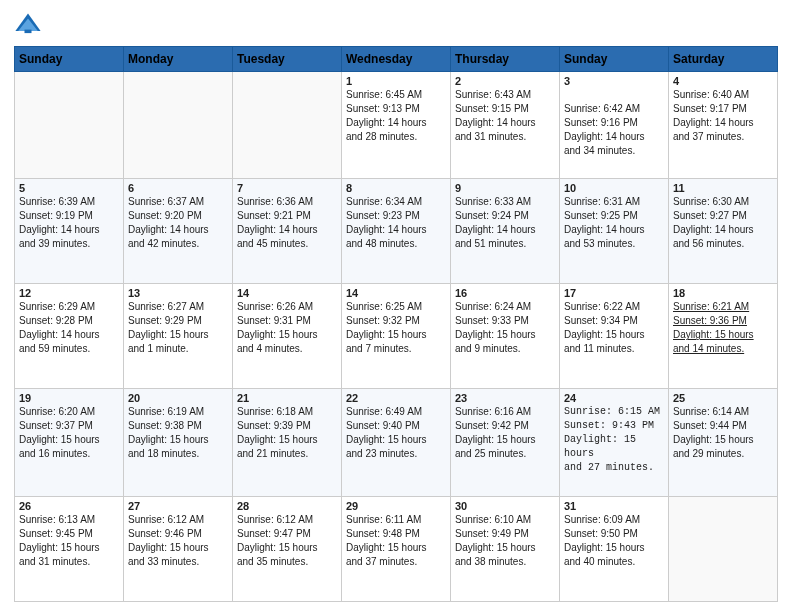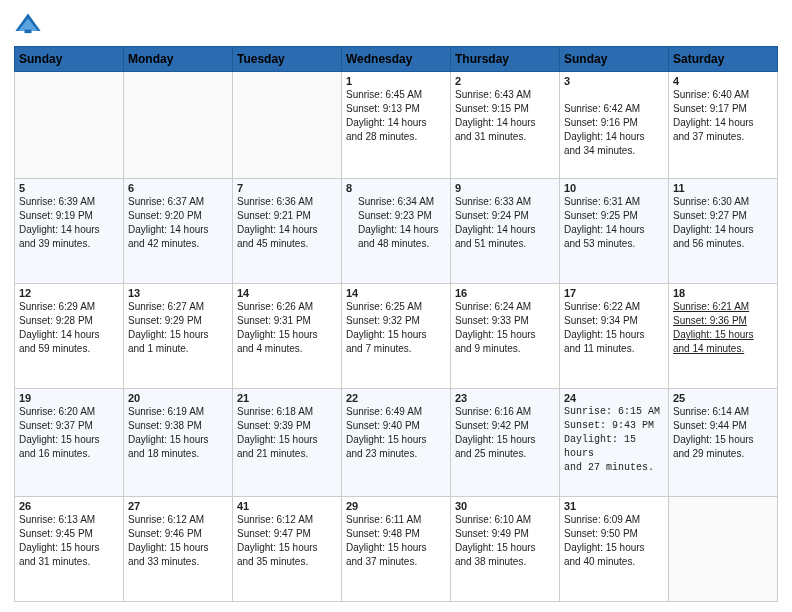--- a/index.html
+++ b/index.html
@@ -189,21 +189,21 @@
           </td>
           <td>
             <span class="day-number">7</span>
             <div class="day-info" style="white-space: pre-line;">Sunrise: 6:36 AM
 Sunset: 9:21 PM
 Daylight: 14 hours
 and 45 minutes.</div>
           </td>
           <td>
             <span class="day-number">8</span>
-            <div class="day-info" style="white-space: pre-line; margin-left: 12px;">Sunrise: 6:34 AM
+            <div class="day-info" style="white-space: pre-line;">Sunrise: 6:34 AM
 Sunset: 9:23 PM
 Daylight: 14 hours
 and 48 minutes.</div>
           </td>
           <td>
             <span class="day-number">9</span>
             <div class="day-info" style="white-space: pre-line;">Sunrise: 6:33 AM
 Sunset: 9:24 PM
 Daylight: 14 hours
 and 51 minutes.</div>
@@ -334,21 +334,21 @@
 and 31 minutes.</div>
           </td>
           <td>
             <span class="day-number">27</span>
             <div class="day-info" style="white-space: pre-line;">Sunrise: 6:12 AM
 Sunset: 9:46 PM
 Daylight: 15 hours
 and 33 minutes.</div>
           </td>
           <td>
-            <span class="day-number">41</span>
+            <span class="day-number">28</span>
             <div class="day-info" style="white-space: pre-line;">Sunrise: 6:12 AM
 Sunset: 9:47 PM
 Daylight: 15 hours
 and 35 minutes.</div>
           </td>
           <td>
             <span class="day-number">29</span>
             <div class="day-info" style="white-space: pre-line;">Sunrise: 6:11 AM
 Sunset: 9:48 PM
 Daylight: 15 hours

